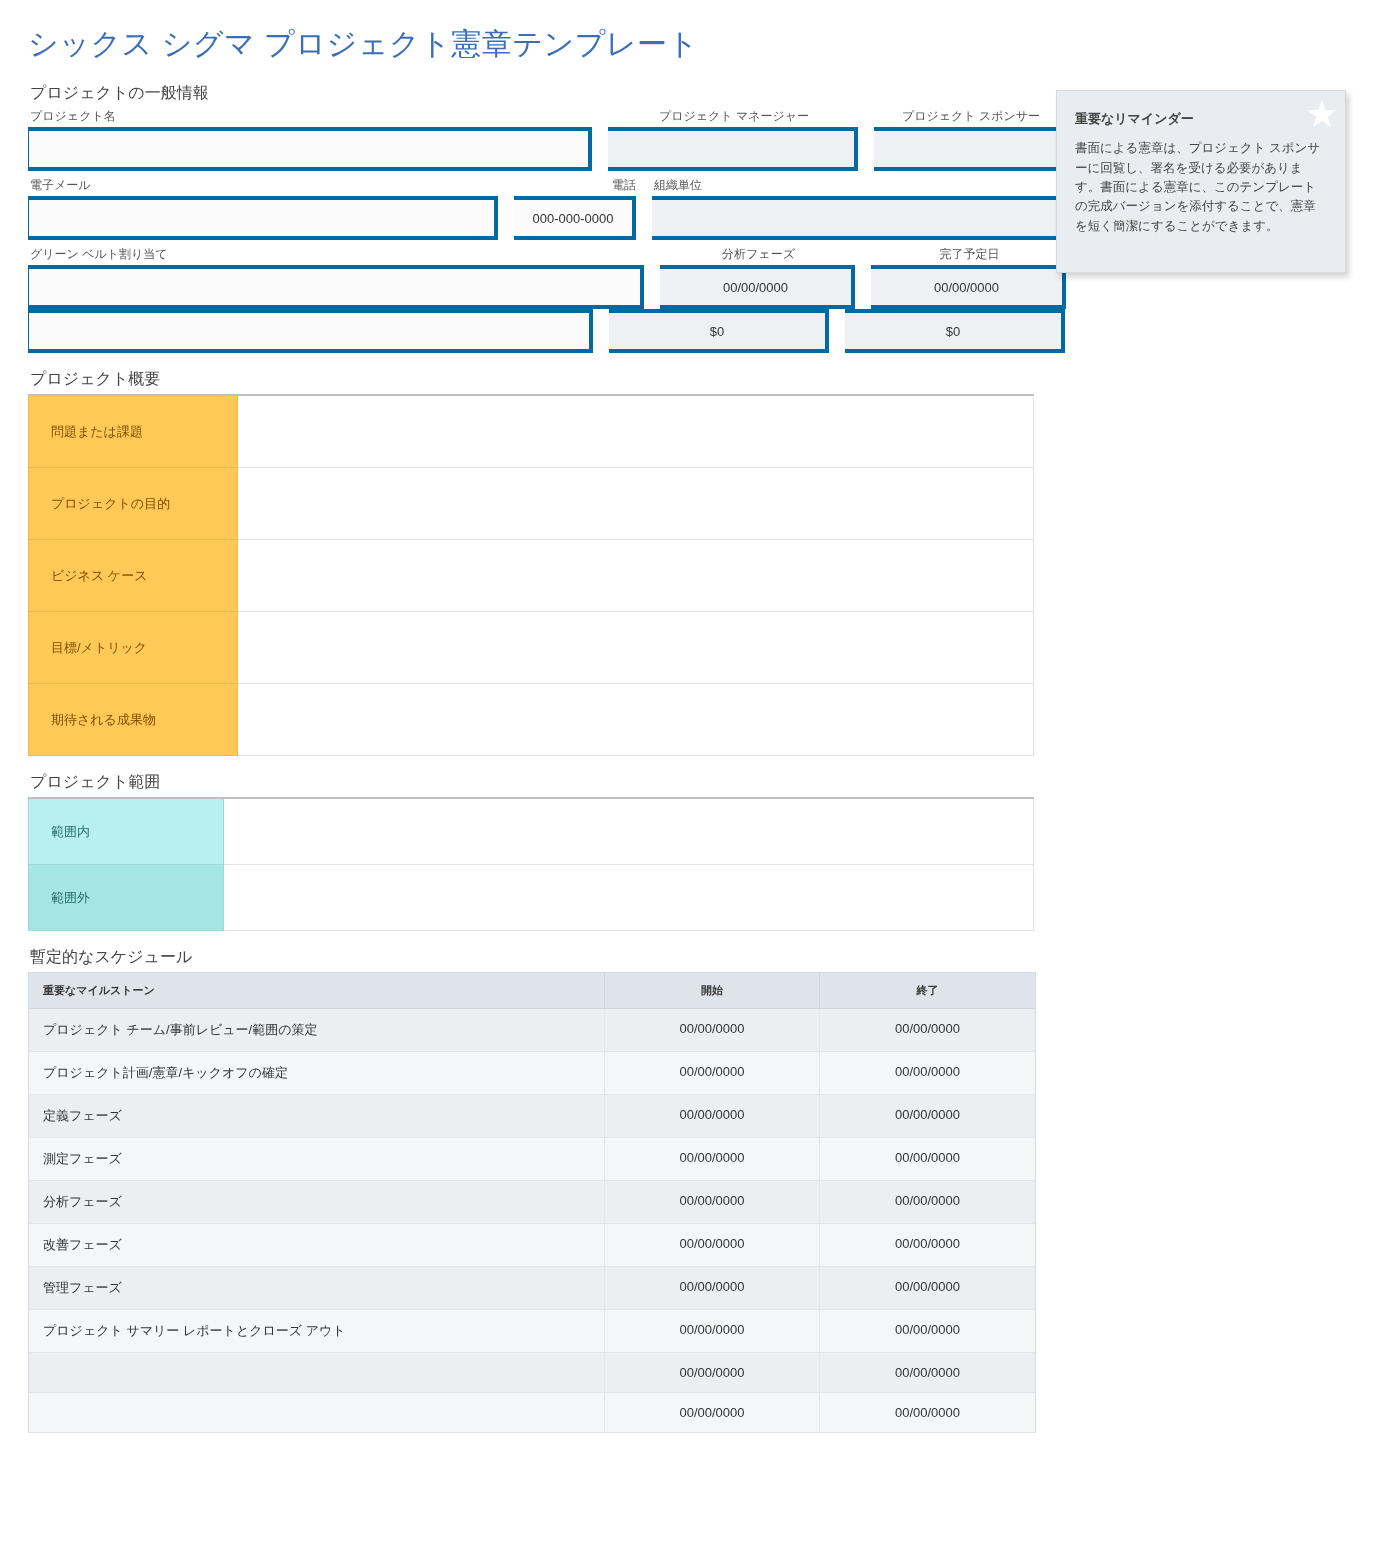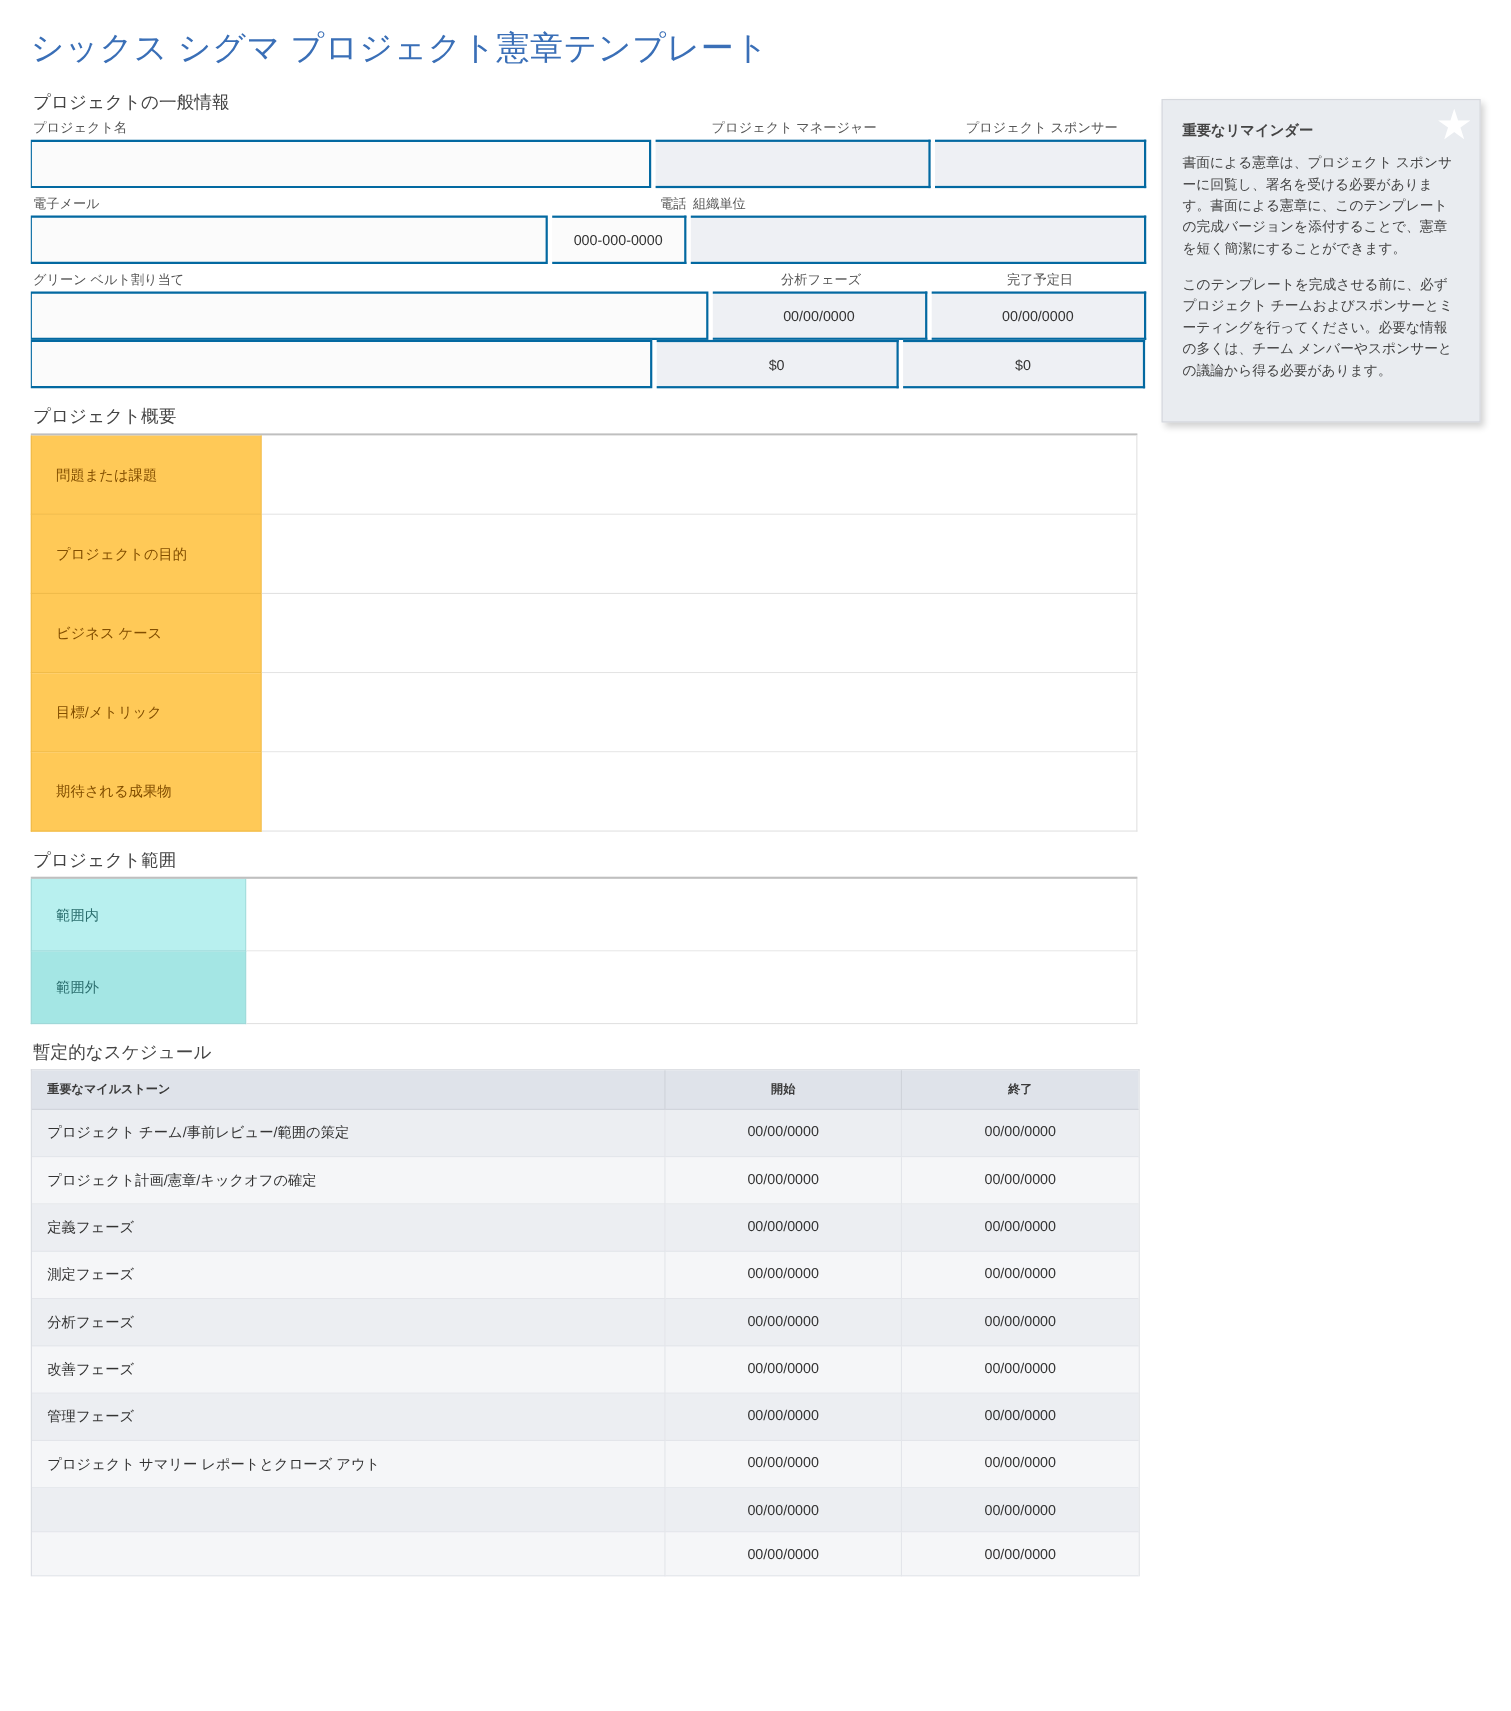--- a/index.html
+++ b/index.html
@@ -27,32 +27,32 @@
   color:#444;
   margin:16px 0 4px 2px;
 }
 
 .lbl{
   font-size:12px;
   color:#555;
   padding:0 0 2px 2px;
 }
 .cell{
-  border:2px solid #0369a1;
+  border:4px solid #0369a1;
   background:#fbfbfb;
   height:44px;
   display:flex;
   align-items:center;
   justify-content:flex-start;
   padding:0 8px;
   box-sizing:border-box;
 }
 .cell.grey{background:#eef0f4}
 .cell.center{justify-content:center}
-.row{display:flex;gap:4px}
+.row{display:flex;gap:16px}
 .col{display:flex;flex-direction:column}
 .gi-block{width:1006px}
 .gi-r1 .c-name{flex:0 0 564px}
 .gi-r1 .c-mgr {flex:0 0 250px}
 .gi-r1 .c-spn {flex:0 0 192px}
 .gi-r2 .c-mail{flex:0 0 470px}
 .gi-r2 .c-tel {flex:0 0 122px}
 .gi-r2 .c-org {flex:0 0 414px}
 .gi-r3 .c-green{flex:0 0 616px}
 .gi-r3 .c-date {flex:0 0 195px}
@@ -318,14 +318,13 @@
         </div>
       </div>
   </div>
 
 </div>
 
 <div class="reminder">
   <span class="star">★</span>
   <div class="r-title">重要なリマインダー</div>
   <p>書面による憲章は、プロジェクト スポンサーに回覧し、署名を受ける必要があります。書面による憲章に、このテンプレートの完成バージョンを添付することで、憲章を短く簡潔にすることができます。</p>
-  <p>このテンプレートを完成させる前に、必ずプロジェクト チームおよびスポンサーとミーティングを行ってください。必要な情報の多くは、チーム メンバーやスポンサーとの議論から得る必要があります。</p>
 </div>
 
 </body></html>

